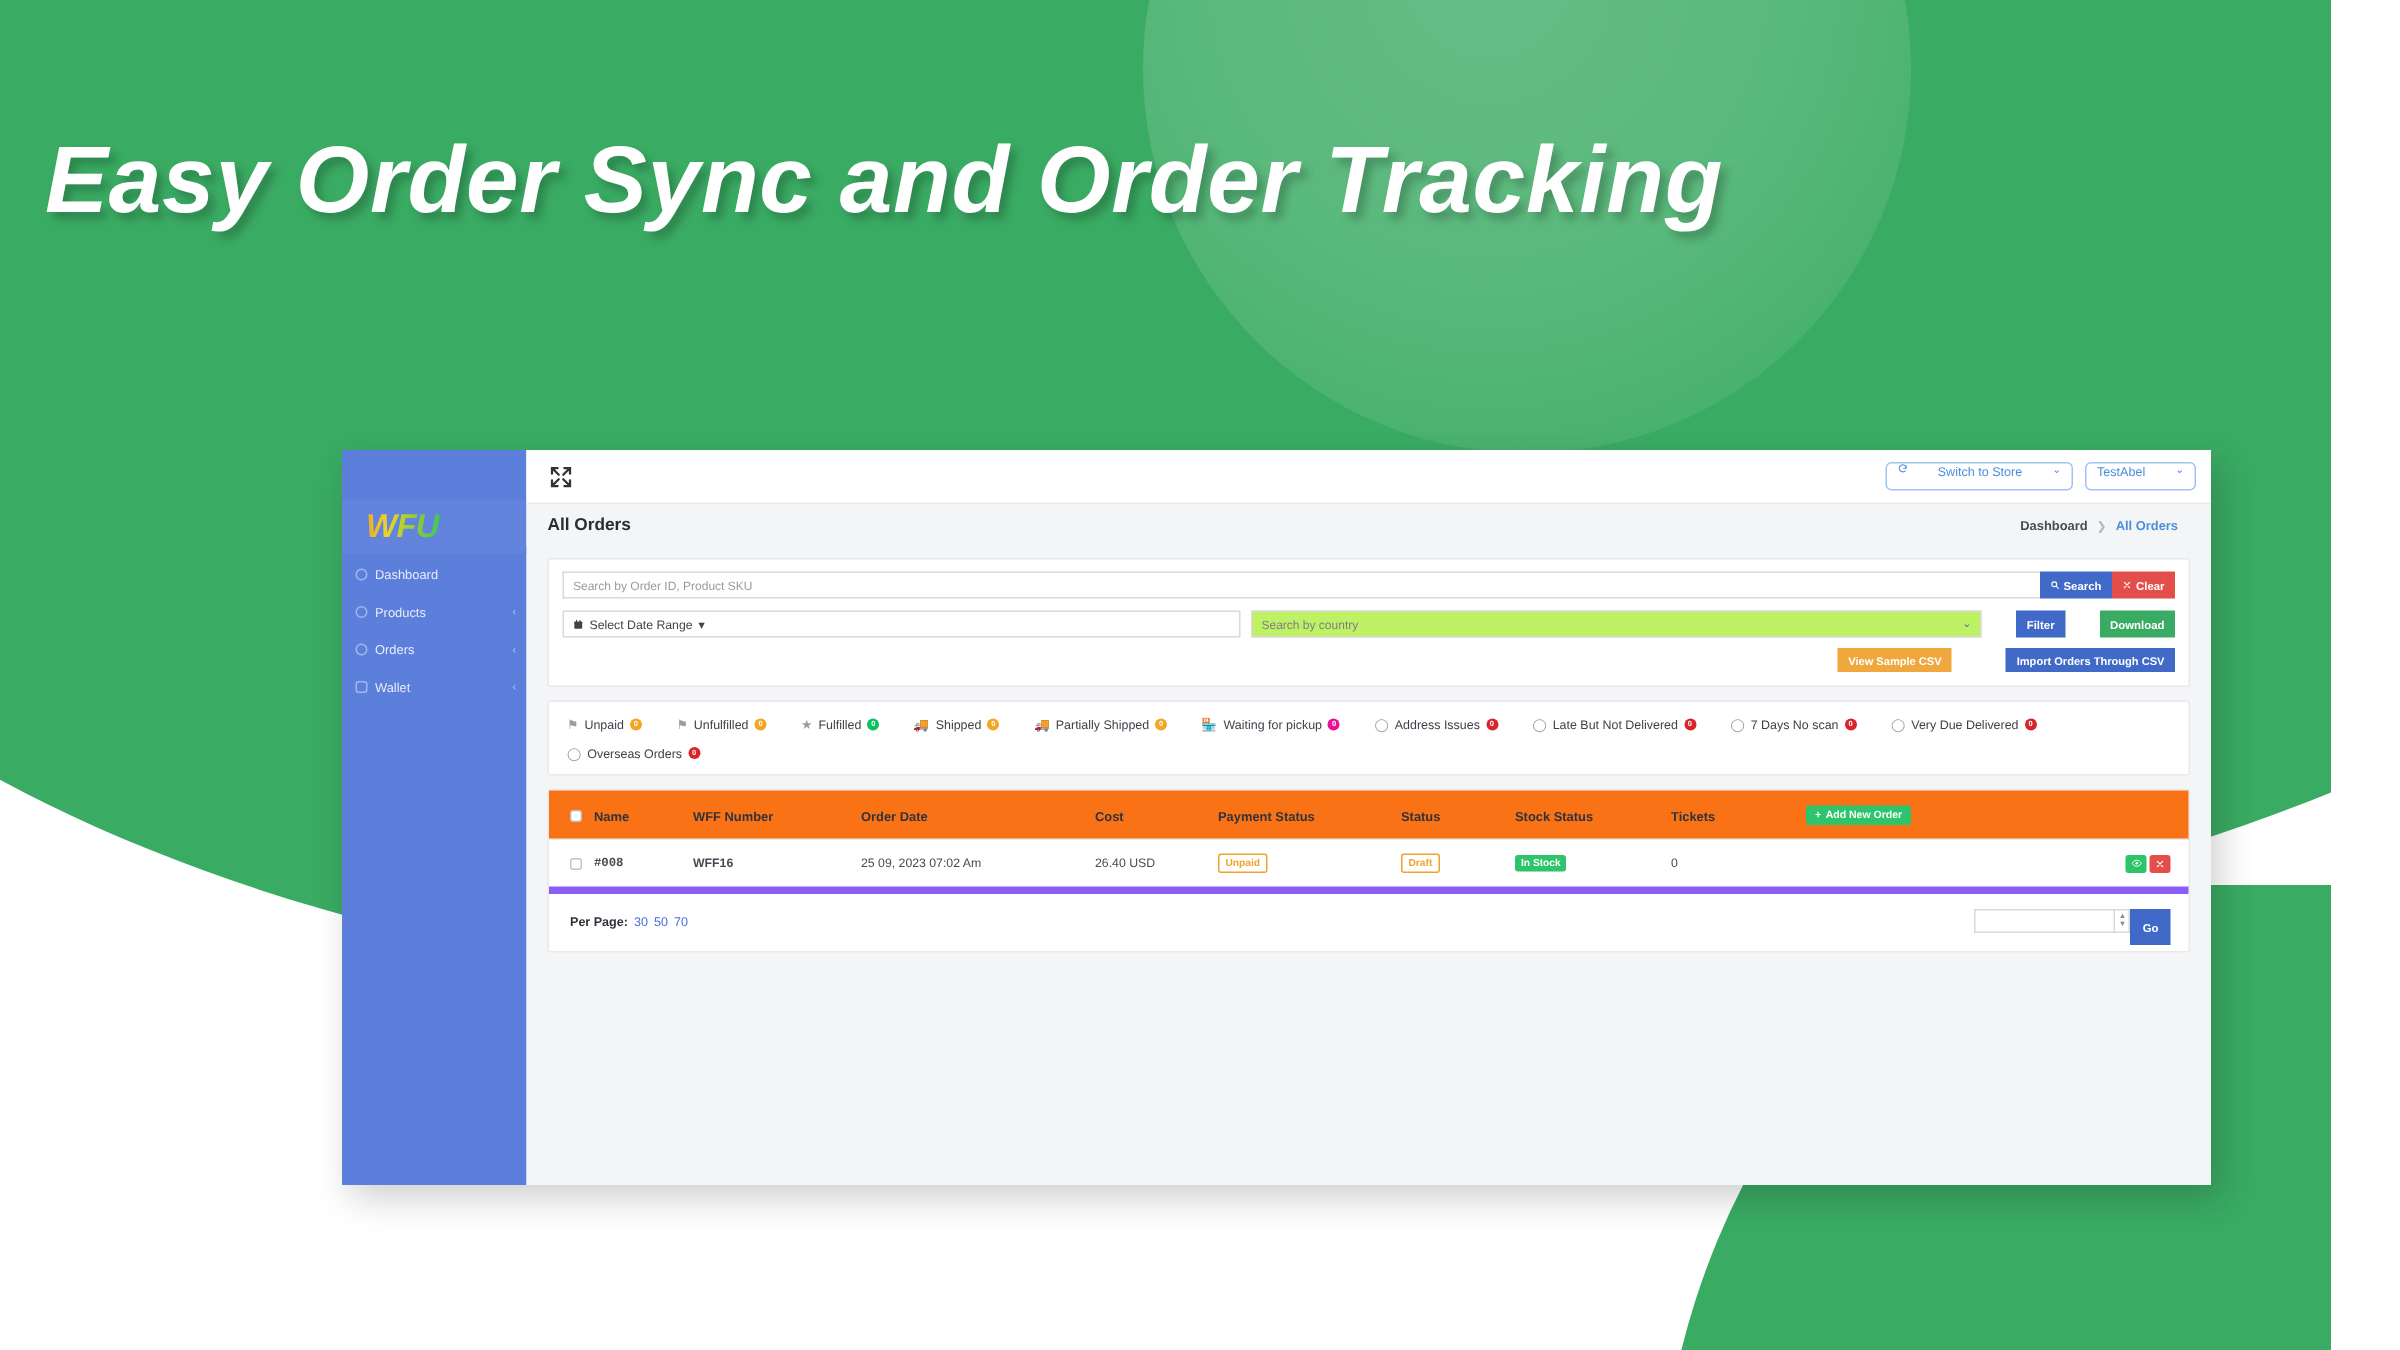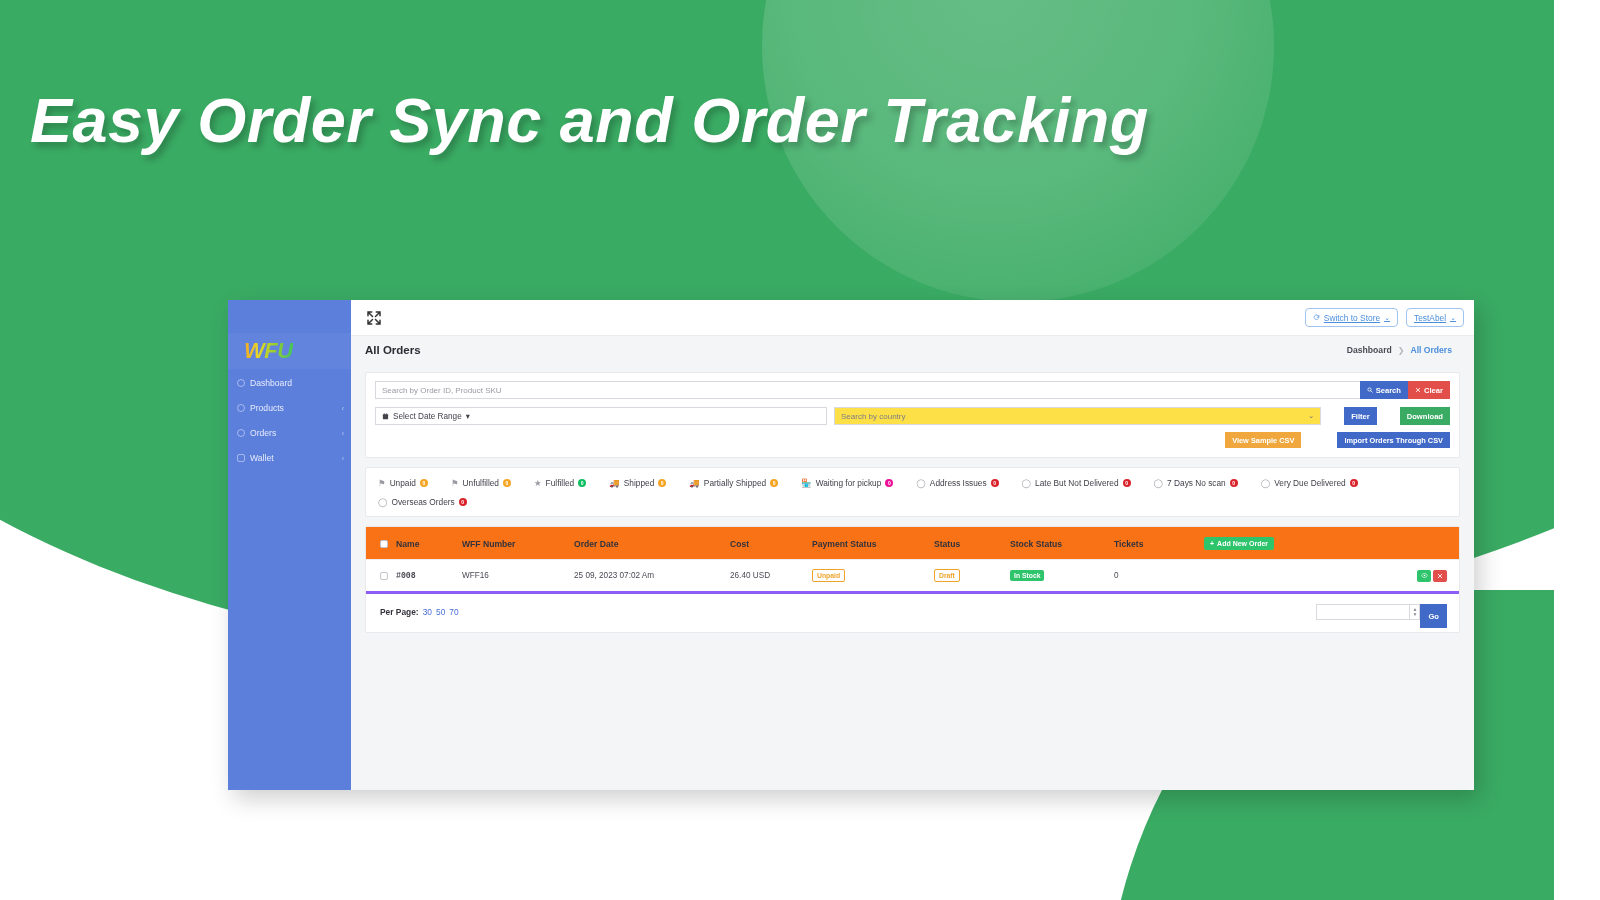--- a/index.html
+++ b/index.html
@@ -128,30 +128,29 @@
     height: 36px;
     background: #ffffff;
     display: flex; align-items: center;
     padding: 0 10px 0 14px;
     gap: 8px;
     border-bottom: 1px solid #ececec;
   }
   #expand-icon { width: 18px; height: 18px; color: #333; }
   #topbar-spacer { flex: 1; }
   .pill-btn {
-    display: flex; align-items: center; gap: 4px;
+    display: flex; align-items: flex-start; gap: 20px;
     height: 19px;
     padding: 0 7px;
     border: 1px solid #9fc4ef;
     border-radius: 4px;
     background: #ffffff;
     color: #4a8fdc;
     font-size: 8.4px;
     white-space: nowrap;
-    text-decoration: underline;
   }
   .pill-btn .caret { font-size: 7px; }
 
   
   #page-head {
     height: 28px;
     display: flex; align-items: center;
     padding: 0 22px 0 14px;
     background: #f4f5f7;
   }
@@ -216,21 +215,21 @@
     background: #fff;
     display: flex; align-items: center;
     gap: 4px;
     padding: 0 6px;
     font-size: 8.2px;
     color: #43434c;
   }
   #country-select-wrap {
     flex: 1;
     border: 1px solid #d8d8de;
-    background: #fde047;
+    background: #bef264;
     display: flex; align-items: center;
     padding: 0 6px;
     font-size: 8px;
     color: #7d7d87;
     position: relative;
   }
   #country-select-caret {
     position: absolute; right: 6px; top: 50%;
     transform: translateY(-50%);
     font-size: 7px; color: #6a6a74;
@@ -293,21 +292,21 @@
   }
   .col-check { width: 24px; padding-left: 14px !important; }
   .chk {
     width: 8px; height: 8px;
     border: 1px solid #c4c4cc;
     border-radius: 2px;
     display: block;
     background: #fff;
   }
   .cell-name { color: #4a6fd4; font-weight: bold; font-family: Liberation Mono, monospace; }
-  .cell-wff  { color: #2b2b35; font-weight: normal; }
+  .cell-wff  { color: #2b2b35; font-weight: bold; }
   .pill {
     display: inline-block;
     font-size: 6.8px;
     font-weight: bold;
     padding: 1.5px 4px;
     border-radius: 2px;
     line-height: 1.2;
   }
   .pill-unpaid { color: #f0a32b; border: 1px solid #f0a32b; background: #fff; }
   .pill-draft  { color: #f0a32b; border: 1px solid #f0a32b; background: #fff; }
@@ -329,21 +328,21 @@
     display: inline-flex; align-items: center; justify-content: center;
     color: #fff; font-size: 7px;
   }
   .act-view { background: #2ec46b; }
   .act-del  { background: #e24f4a; }
 
   
   #pager {
     display: flex; align-items: center;
     padding: 10px 12px 12px 14px;
-    border-top: 3px solid #8b5cf6;
+    border-top: 5px solid #8b5cf6;
   }
   #per-page { font-size: 8.4px; color: #32323c; font-weight: bold; }
   #per-page .pp-opt { color: #4a6fd4; font-weight: normal; margin-left: 4px; }
   #pager-spacer { flex: 1; }
   #goto-wrap { display: flex; align-items: stretch; height: 16px; }
   #goto-input {
     width: 94px;
     border: 1px solid #d8d8de;
     background: #fff;
     font-size: 8px;

